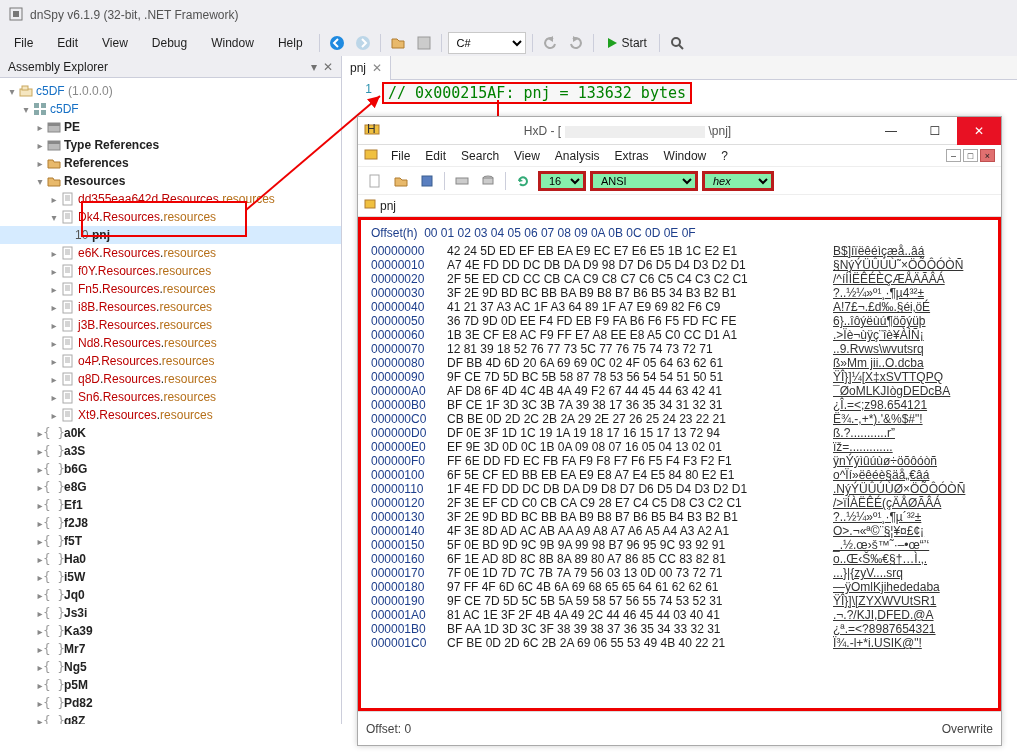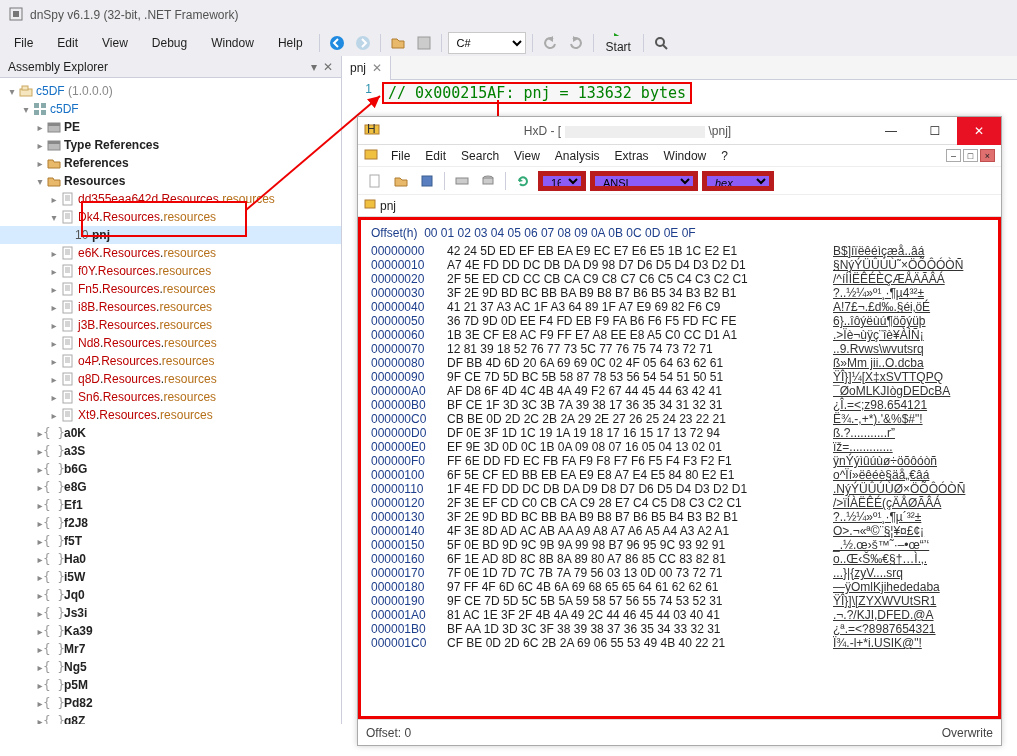--- a/index.html
+++ b/index.html
@@ -34,28 +34,28 @@
 .hxd { position: absolute; left: 357px; top: 116px; width: 645px; height: 630px; background: #fff; border: 1px solid #aaa; box-shadow: 0 0 6px rgba(0,0,0,.2); display: flex; flex-direction: column; }
 .hxd-title { height: 28px; background: #fff; display: flex; align-items: center; border-bottom: 1px solid #ddd; }
 .hxd-title .ticon { margin: 0 6px; }
 .hxd-title .ttext { flex: 1; text-align: center; color: #555; font-size: 13px; }
 .hxd-title .wbtn { width: 44px; height: 28px; display: flex; align-items: center; justify-content: center; }
 .wbtn.close { background: #e81123; color: #fff; }
 .hxd-menu { height: 22px; display: flex; align-items: center; padding: 0 6px; gap: 3px; border-bottom: 1px solid #eee; }
 .hxd-menu .hm { padding: 2px 6px; cursor: pointer; }
 .hxd-menu .hico { margin-right: 4px; }
 .hxd-tb { height: 28px; display: flex; align-items: center; padding: 0 6px; gap: 4px; border-bottom: 1px solid #eee; }
-.hxd-tb select, .hxd-tb input { height: 20px; border: 5px solid #b91c1c; font-size: 11px; padding: 0 4px; background: #8b5cf6; }
+.hxd-tb select, .hxd-tb input { height: 20px; border: 3px solid #b91c1c; font-size: 11px; padding: 0 4px; background: #86efac; }
 .hxd-tab { height: 22px; display: flex; align-items: center; padding: 0 6px; gap: 4px; border-bottom: 1px solid #ddd; }
 .hxd-body { flex: 1; overflow: auto; background: #fff; border-top: 1px solid #ddd; font-family: Consolas, monospace; font-size: 12px; padding: 6px 10px; position: relative; border: 3px solid #e00; border-top: 3px solid #e00; }
 .hex-hdr { color: #1e3f8c; margin-bottom: 4px; white-space: pre; }
 .hex-off { color: #1e3f8c; display: inline-block; width: 76px; }
 .hex-bytes { display: inline-block; width: 386px; white-space: pre; }
 .hex-ascii { display: inline-block; color: #333; white-space: pre; text-decoration: underline; }
-.hxd-status { height: 26px; border-top: 1px solid #ddd; display: flex; align-items: center; padding: 0 8px; font-size: 11px; color: #444; gap: 40px; justify-content: space-between; }
+.hxd-status { height: 34px; border-top: 1px solid #ddd; display: flex; align-items: center; padding: 0 8px; font-size: 11px; color: #444; gap: 40px; justify-content: space-between; }
 .hxd-status .mid { flex: 1; text-align: center; }
 .minictrl { display:flex; gap:2px; margin-left:auto; }
 .minictrl div { width:15px; height:13px; border:1px solid #aaa; font-size:9px; display:flex; align-items:center; justify-content:center; }
 .minictrl .mx { background:#e07070; border-color:#c05050; }
 .blue { color:#1670c5; }
 .red { color:#b00; }
 .grey { color:#888; }
 .braces { color:#999; font-family:Consolas,monospace; }
 .orange { color:#b56f19; }
 .normal { color:#222;font-weight:bold; }
@@ -114,21 +114,21 @@
         <path d="M10 0 L10 6 L5 3 z" fill="#aaa"></path>
       </svg>
     </span>
   <span class="tbtn grey">
       <svg width="14" height="14">
         <path d="M4 3 A5 5 0 1 1 2 8" fill="none" stroke="#aaa" stroke-width="2"></path>
         <path d="M4 0 L4 6 L9 3 z" fill="#aaa"></path>
       </svg>
     </span>
   <div class="sep"></div>
-  <span class="tbtn" style="width:auto; gap:4px; padding:0 6px;flex-direction:column;">
+  <span class="tbtn" style="width:auto; gap:4px; padding:0 6px;">
     <svg width="12" height="12">
         <path d="M2 1 L11 6 L2 11 z" fill="#1fa01f"></path>
       </svg>
     <span>Start</span>
   </span>
   <div class="sep"></div>
   <span class="tbtn">
       <svg width="14" height="14">
         <circle cx="6" cy="6" r="4" fill="none" stroke="#555" stroke-width="2"></circle>
         <line x1="9" y1="9" x2="13" y2="13" stroke="#555" stroke-width="2"></line>

